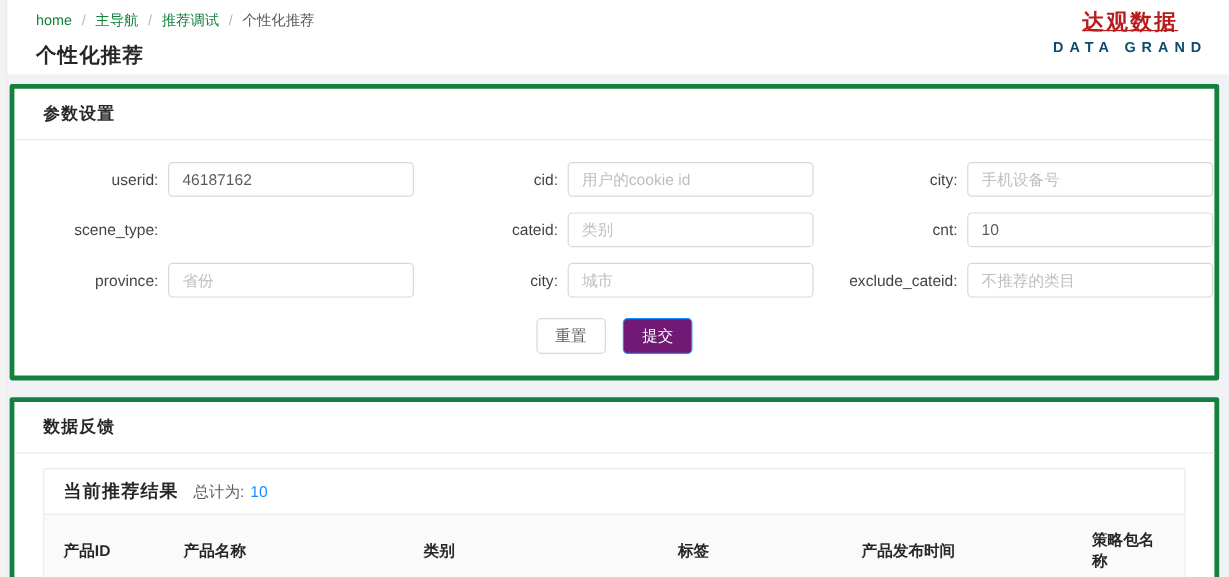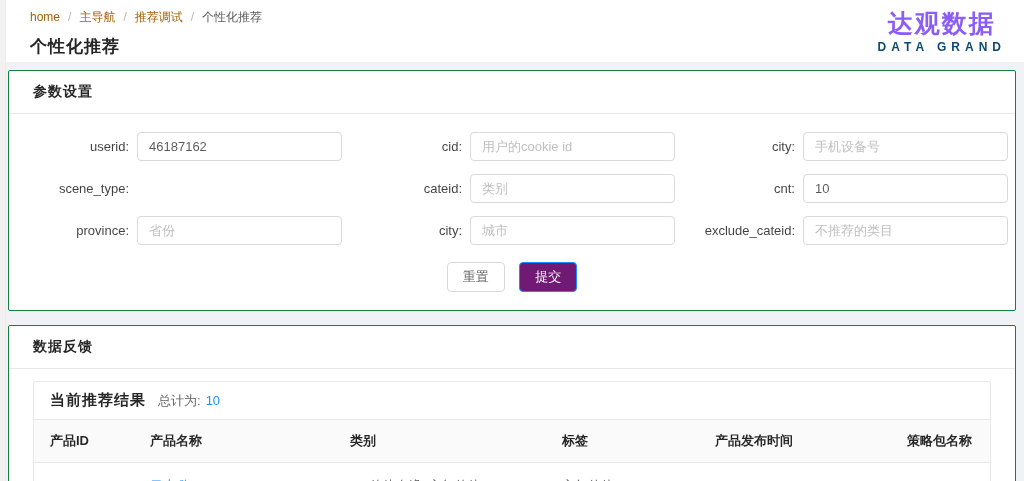--- a/index.html
+++ b/index.html
@@ -12,30 +12,30 @@
   }
   .left-strip {
     position: absolute; left: 0; top: 0; width: 6px; height: 481px;
     background: #f2f2f3; border-right: 1px solid #ececee; z-index: 50;
   }
   
   .page-header {
     background: #fff; height: 62px; padding: 9px 24px 0 30px; position: relative;
   }
   .breadcrumb { font-size: 12px; color: #a9a9a9; }
-  .breadcrumb .crumb { color: #a16207; cursor: pointer; }
+  .breadcrumb .crumb { color: #15803d; cursor: pointer; }
   .breadcrumb .crumb.current { color: #595959; cursor: default; }
   .breadcrumb .sep { margin: 0 8px; color: #b8b8b8; }
   .page-title { margin-top: 9px; font-size: 17px; font-weight: bold; color: #262626; letter-spacing: 1px; }
   .logo { position: absolute; right: 18px; top: 8px; text-align: center; }
-  .logo-name { font-size: 25px; font-weight: bold; color: #8b5cf6; letter-spacing: 2px; line-height: 1.2; }
+  .logo-name { font-size: 18px; font-weight: bold; color: #b91c1c; letter-spacing: 2px; line-height: 1.2; text-decoration: underline; }
   .logo-sub { font-size: 12px; font-weight: bold; color: #0c4a6e; letter-spacing: 5px; margin-top: 2px; }
   
   .content { padding: 8px 8px 0 8px; }
-  .card { background: #fff; border: 1px solid #15803d; border-radius: 2px; }
+  .card { background: #fff; border: 4px solid #15803d; border-radius: 2px; }
   .card + .card { margin-top: 14px; }
   .card-head {
     padding: 12px 24px; border-bottom: 1px solid #e8e8e8;
     font-size: 14px; font-weight: bold; color: rgba(0,0,0,0.85); letter-spacing: 1px;
   }
   
   .form-grid {
     display: grid; grid-template-columns: repeat(3, 1fr);
     padding: 18px 8px 0 0;
   }

